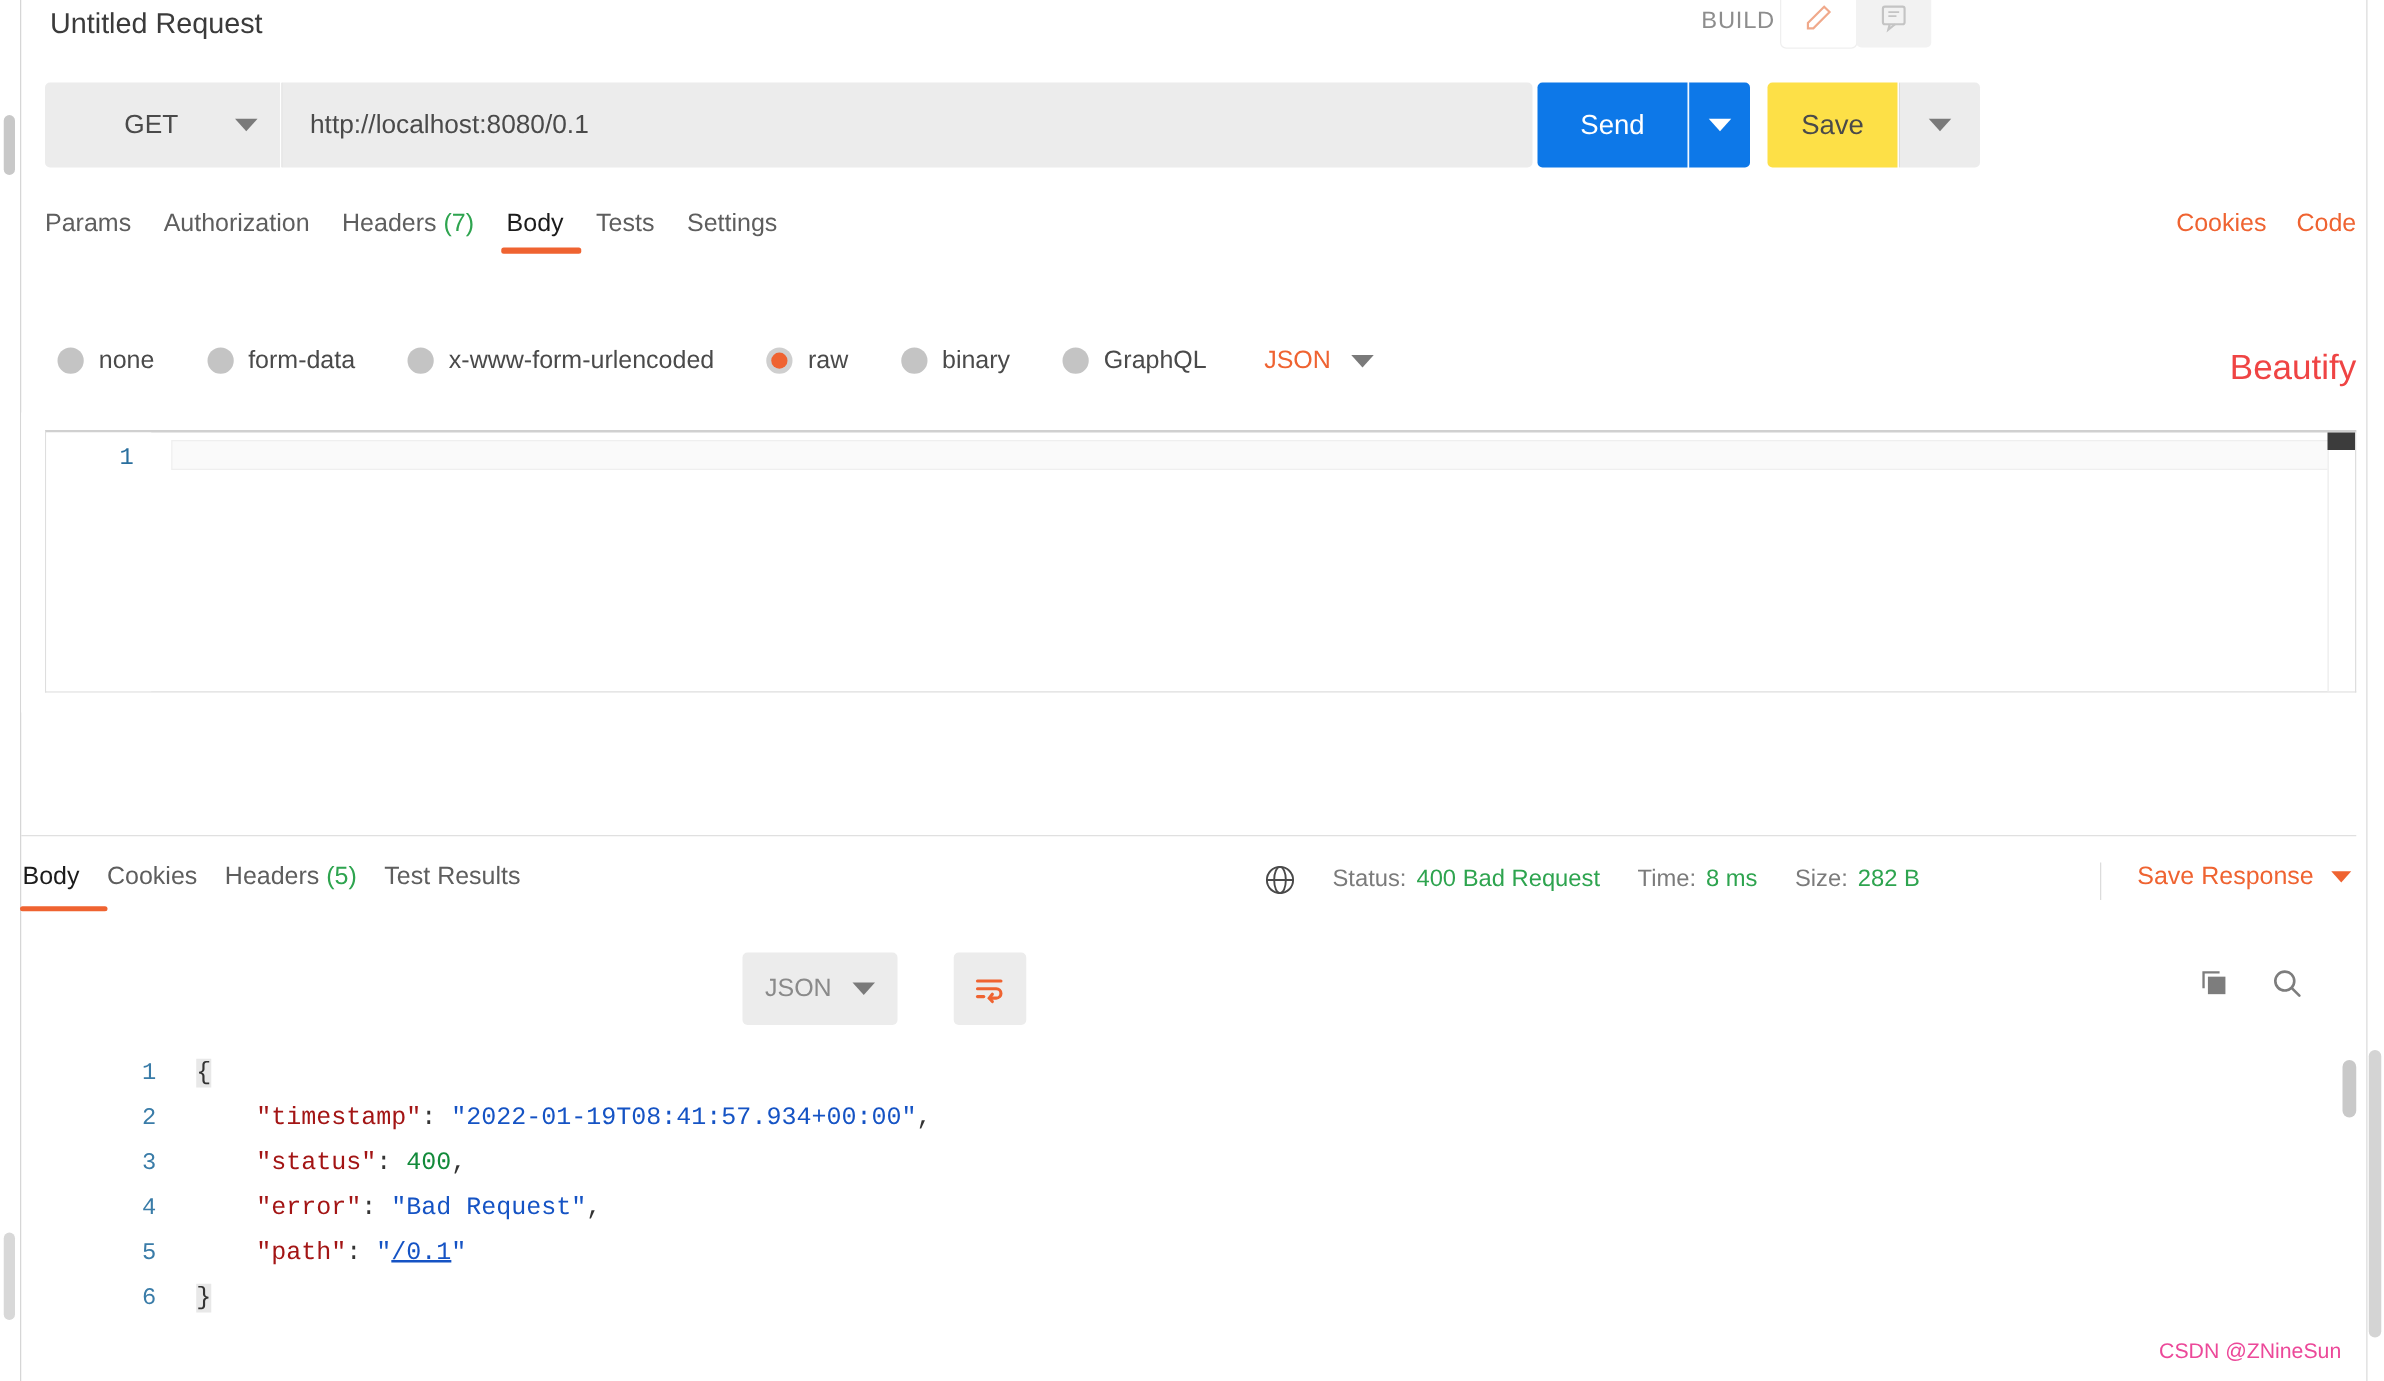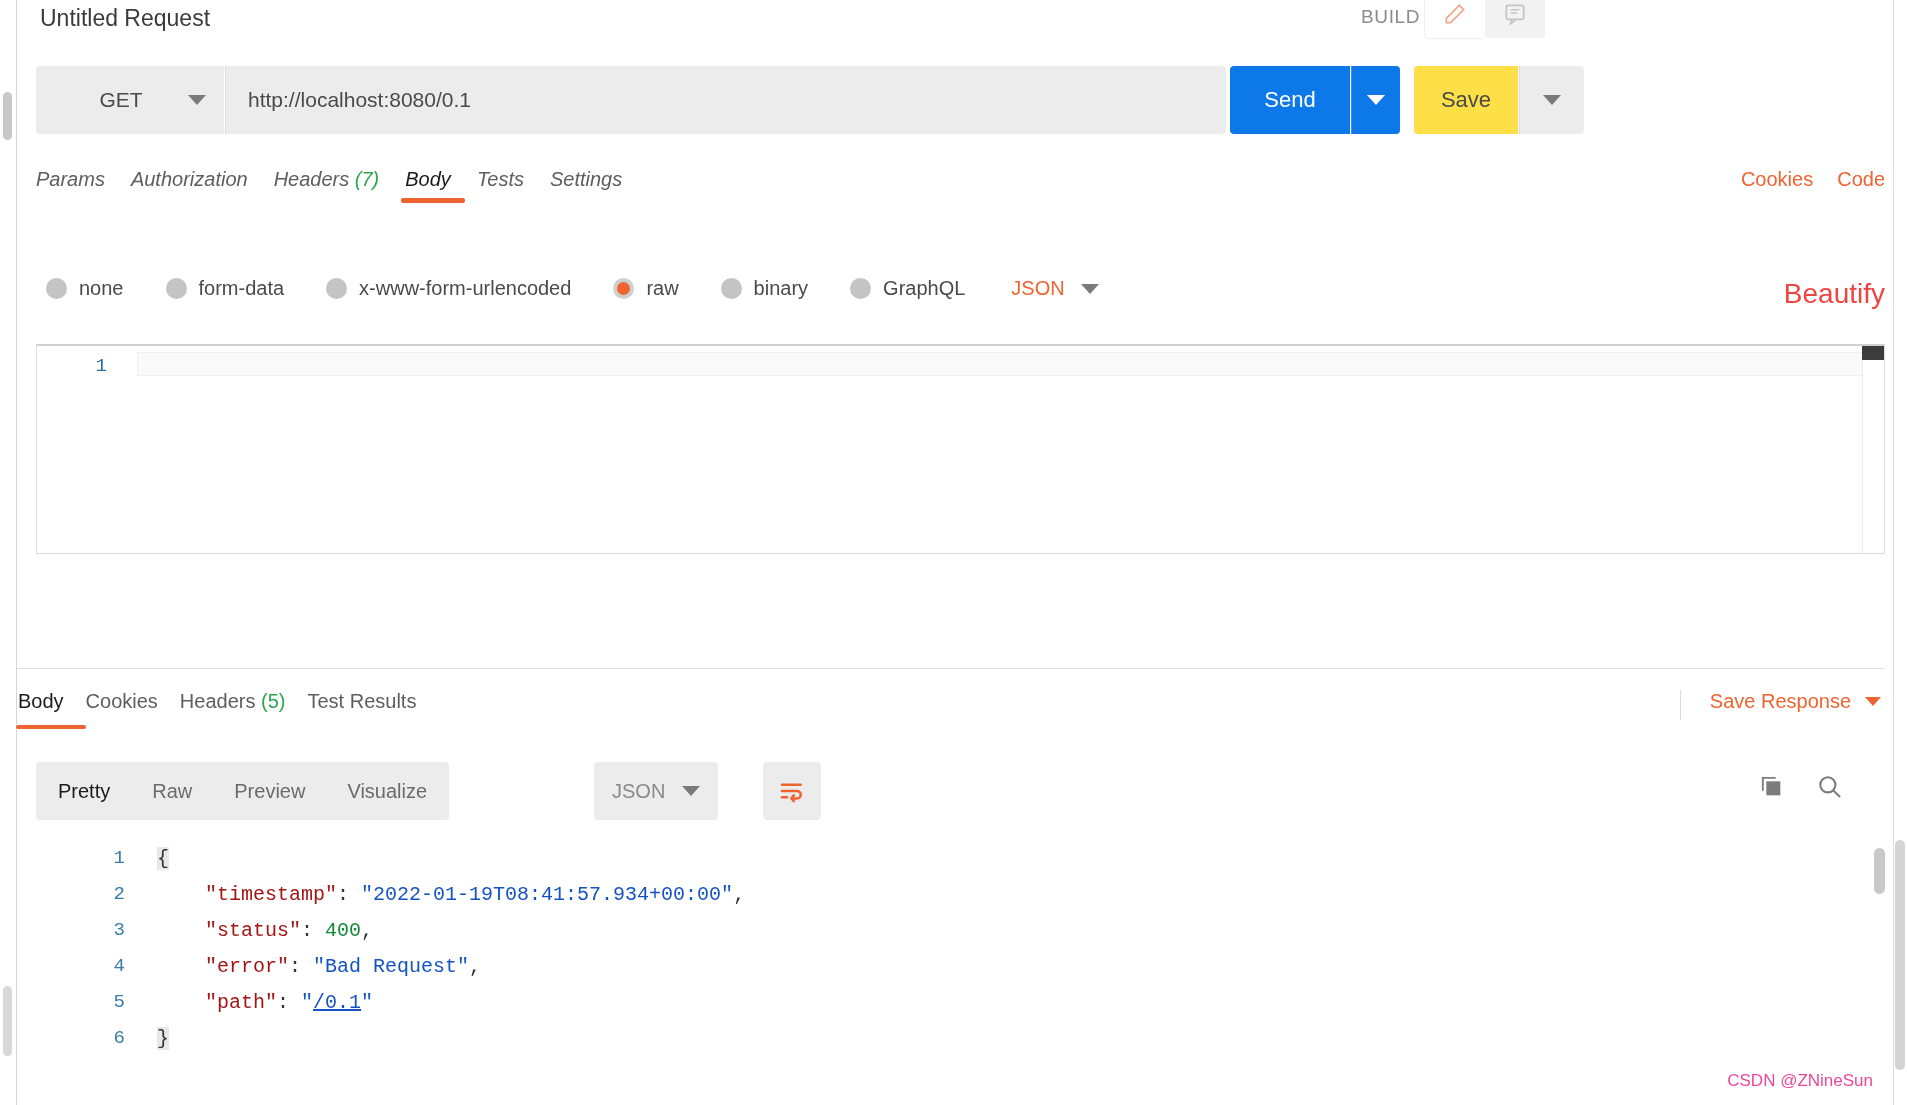--- a/index.html
+++ b/index.html
@@ -52,21 +52,21 @@
     background: #fde047; border-radius: 4px 0 0 4px; display: flex; align-items: center;
     justify-content: center; font-size: 22px; color: #4a4a4a; }
   .save-caret { position: absolute; left: 1483px; top: 0; width: 65px; height: 68px;
     background: #ececec; border-radius: 0 4px 4px 0; display: flex; align-items: center;
     justify-content: center; border-left: 1px solid #dcdcdc; }
 
   
   .req-tabs { position: absolute; left: 36px; top: 160px; display: flex;
     align-items: flex-start; gap: 0; }
   .rtab { position: relative; font-size: 20px; color: #5e5e5e; padding: 8px 26px 16px 0;
-    white-space: nowrap; cursor: pointer; font-style: italic; }
+    white-space: nowrap; cursor: pointer; }
   .rtab.active { color: #1b1b1b; }
   .rtab .underline { position: absolute; left: -4px; bottom: 4px;
     width: 64px; height: 5px; background: #ef6331; border-radius: 2px; }
   .hdr-count { color: #2ea44f; }
   .right-links { position: absolute; right: 22px; top: 168px; display: flex; gap: 24px; }
   .rlink { font-size: 20px; color: #ef6331; cursor: pointer; }
 
   
   .radio-row { position: absolute; left: 46px; top: 277px; display: flex;
     align-items: center; }
@@ -290,32 +290,39 @@
     </div>
     <div class="restab">
       <span>Headers</span>
       <span class="hdr-count">(5)</span>
     </div>
     <div class="restab">
       <span>Test Results</span>
     </div>
   </div>
 
+  <div class="status-group">
+    <svg class="globe" viewBox="0 0 24 24" fill="none" stroke="#4a4a4a" stroke-width="1.3">
+      <circle cx="12" cy="12" r="9"></circle>
+      <ellipse cx="12" cy="12" rx="4" ry="9"></ellipse>
+      <path d="M3 12h18"></path>
+    </svg>
+    <span class="st-label">Status:</span>
+    <span class="st-value">400 Bad Request</span>
+    <span class="st-label">Time:</span>
+    <span class="st-value">8 ms</span>
+    <span class="st-label">Size:</span>
+    <span class="st-value">282 B</span>
+  </div>
   <div class="vsep"></div>
   <div class="save-resp">
     <span class="save-resp-text">Save Response</span>
     <span class="caret-orange"></span>
   </div>
 
-  <div class="fmt-group">
-    <span class="fmt-btn active">Pretty</span>
-    <span class="fmt-btn">Raw</span>
-    <span class="fmt-btn">Preview</span>
-    <span class="fmt-btn">Visualize</span>
-  </div>
   <div class="json-drop">
     <span class="json-drop-text">JSON</span>
     <span class="caret"></span>
   </div>
   <div class="wrap-btn">
     <svg width="30" height="30" viewBox="0 0 24 24" fill="none" stroke="#ef6331" stroke-width="2" stroke-linecap="round">
       <path d="M4 7h15"></path>
       <path d="M4 12h12a3 3 0 0 1 0 6h-4"></path>
       <path d="M4 17h4"></path>
       <path d="M13.5 15.5L11.5 18l2 2.2"></path>

